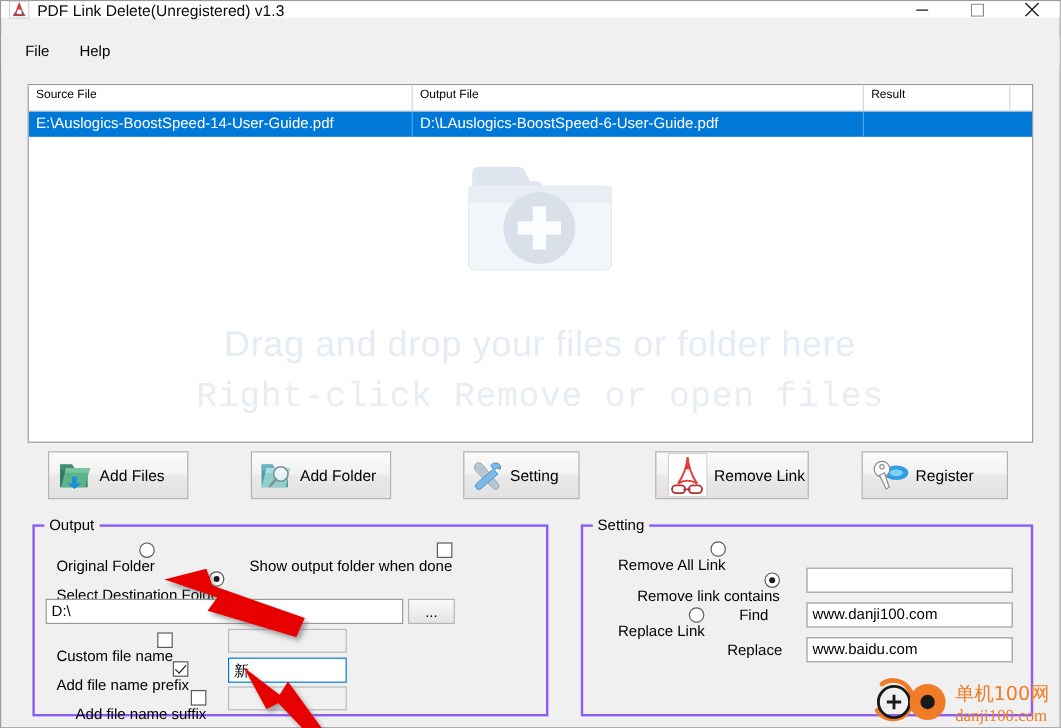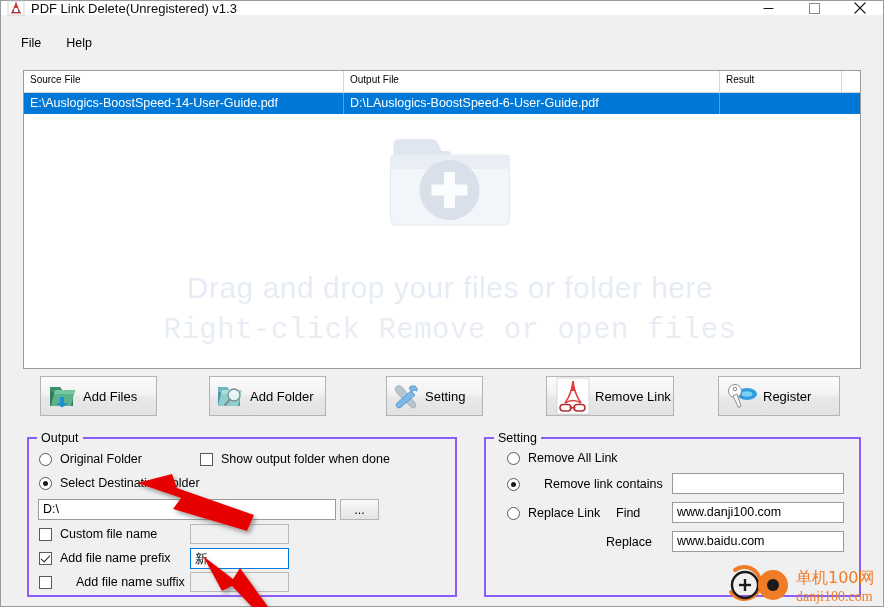--- a/index.html
+++ b/index.html
@@ -64,21 +64,21 @@
         background:linear-gradient(to bottom,#fbfbfb 0%,#f2f2f2 46%,#e9e9e9 52%,#e2e2e2 100%);
         display:flex;align-items:center;}
   .tbtn .ti{flex:none;display:flex;align-items:center;justify-content:center;}
   .tbtn .tl{font-size:13px;color:#000;white-space:nowrap;}
 
   
   .grp{position:absolute;box-sizing:border-box;border:2px solid #8b5cf6;background:transparent;}
   .grp-title{position:absolute;top:-8px;left:8px;background:#f0f0f0;padding:0 4px;
              font-size:12.5px;color:#000;}
 
-  .row{position:absolute;display:flex;align-items:flex-end;}
+  .row{position:absolute;display:flex;align-items:flex-end;flex-direction:column;}
   .lbl{font-size:12.5px;color:#000;white-space:nowrap;}
 
   .radio{width:13px;height:13px;border-radius:50%;border:1px solid #5a5a5a;
          background:#fff;box-sizing:border-box;position:relative;flex:none;}
   .radio.on::after{content:"";position:absolute;left:3px;top:3px;width:5px;height:5px;
                    border-radius:50%;background:#1a1a1a;}
   .chk{width:13px;height:13px;border:1px solid #5a5a5a;background:#fff;
        box-sizing:border-box;position:relative;flex:none;}
   .chk.on::after{content:"";position:absolute;left:3px;top:0px;width:4px;height:8px;
                  border:solid #1a1a1a;border-width:0 1.6px 1.6px 0;transform:rotate(42deg);}

